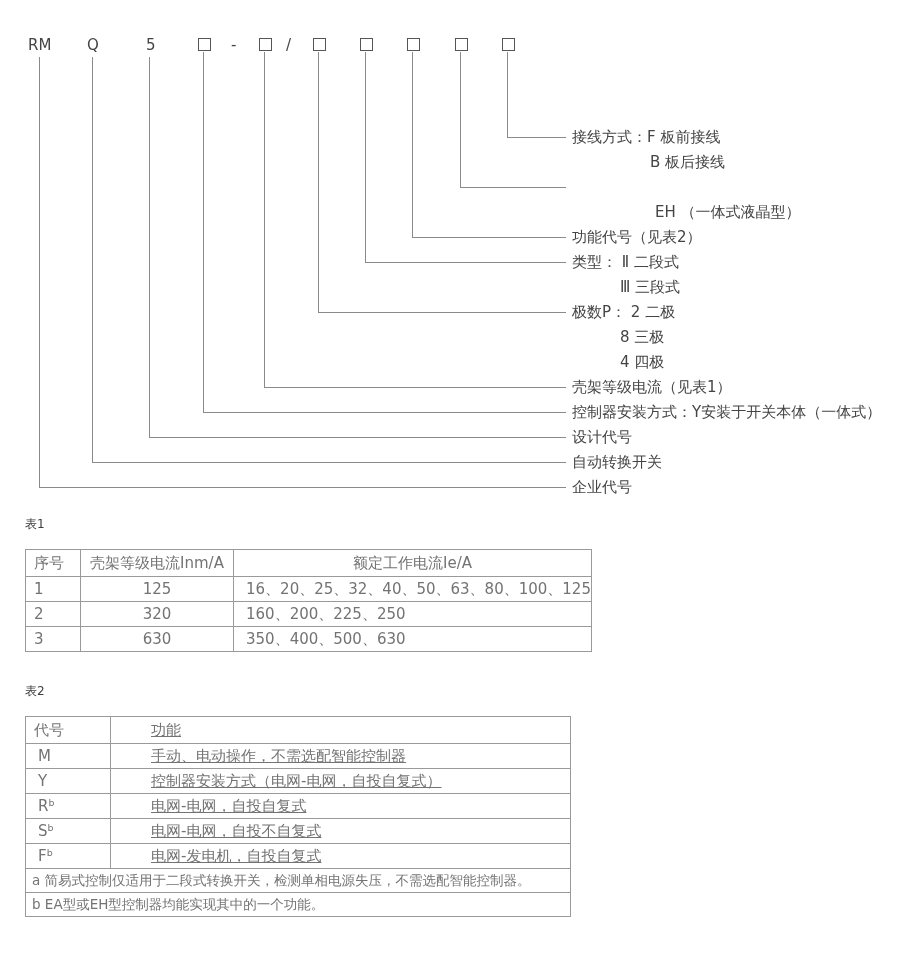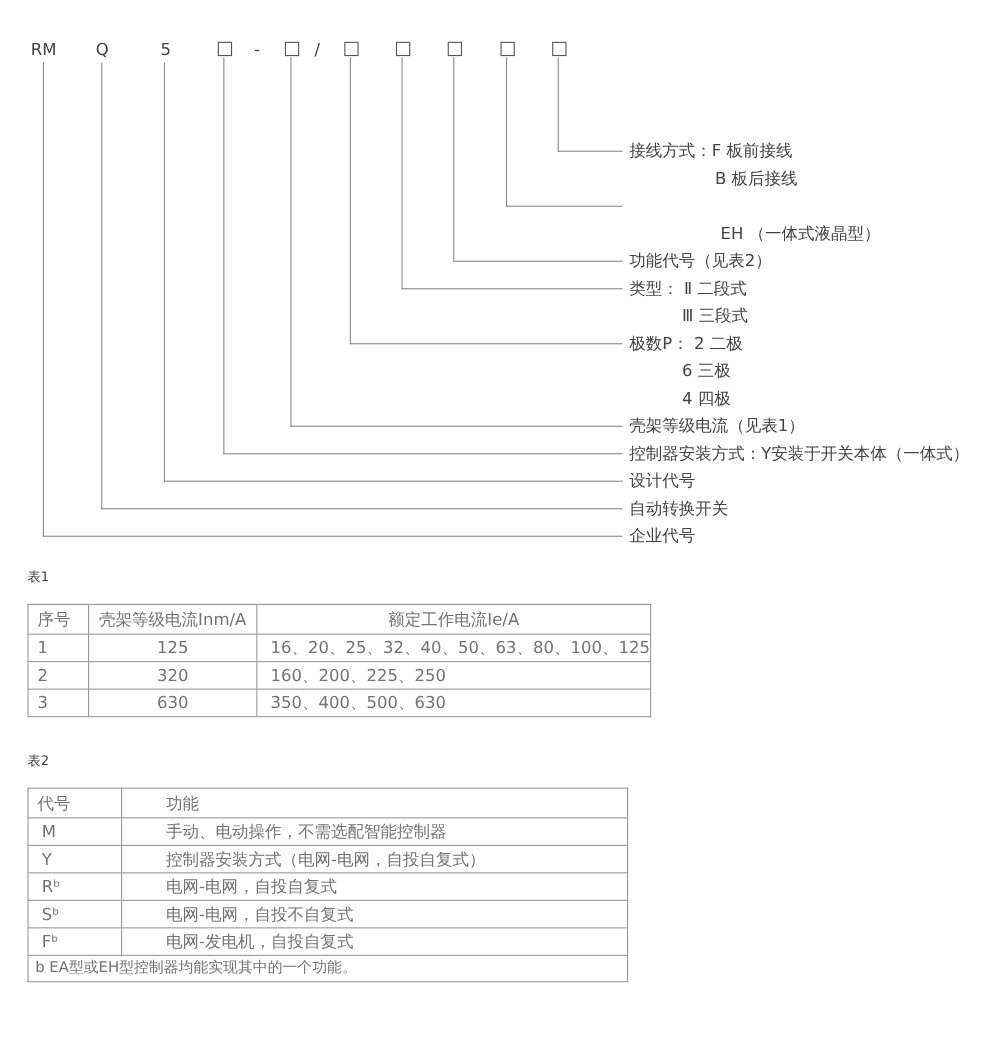--- a/index.html
+++ b/index.html
@@ -14,21 +14,21 @@
   .dlabel { position: absolute; left: 572px; font-size: 15px; line-height: 20px; color: #444; white-space: nowrap; }
 
   
   .tlabel { position: absolute; left: 25px; font-size: 12px; color: #3d3d3d; }
   table { border-collapse: collapse; table-layout: fixed; font-size: 15px; color: #737373; position: absolute; left: 25px; background: #fff; }
   th, td { border: 1px solid #9a9a9a; font-weight: normal; height: 24px; padding: 0; line-height: 24px; overflow: hidden; white-space: nowrap; }
   th.head { height: 26px; line-height: 26px; }
   .al { text-align: left; padding-left: 8px; }
   .al2 { text-align: left; padding-left: 12px; }
   .ac { text-align: center; }
-  .fn { text-align: left; padding-left: 40px; }
+  .fn { text-align: left; padding-left: 40px; text-decoration: underline; }
   .note { font-size: 13.5px; text-align: left; padding-left: 6px; height: 23px; line-height: 23px; }
 </style>
 </head>
 <body>
 
 <div class="page">
 
   <div class="diagram">
 
     <span class="code-seg" style="left:28px">RM</span>
@@ -55,21 +55,21 @@
     <div class="conn" style="left:460px; top:52px; width:105px; height:135px"></div>
     <div class="conn" style="left:507px; top:52px; width:58px;  height:85px"></div>
 
     <div class="dlabel" style="top:127px">接线方式：F  板前接线</div>
     <div class="dlabel" style="top:152px;left:650px">B  板后接线</div>
     <div class="dlabel" style="top:202px;left:655px">EH  （一体式液晶型）</div>
     <div class="dlabel" style="top:227px">功能代号（见表2）</div>
     <div class="dlabel" style="top:252px">类型：  Ⅱ  二段式</div>
     <div class="dlabel" style="top:277px;left:620px">Ⅲ  三段式</div>
     <div class="dlabel" style="top:302px">极数P：  2  二极</div>
-    <div class="dlabel" style="top:327px;left:620px">6  三极</div>
+    <div class="dlabel" style="top:327px;left:620px">8  三极</div>
     <div class="dlabel" style="top:352px;left:620px">4  四极</div>
     <div class="dlabel" style="top:377px">壳架等级电流（见表1）</div>
     <div class="dlabel" style="top:402px">控制器安装方式：Y安装于开关本体（一体式）</div>
     <div class="dlabel" style="top:427px">设计代号</div>
     <div class="dlabel" style="top:452px">自动转换开关</div>
     <div class="dlabel" style="top:477px">企业代号</div>
   </div>
 
   <div class="tlabel" style="top:516px">表1</div>
   <table style="top:549px">
@@ -131,18 +131,21 @@
       </tr>
       <tr>
         <td class="al2">Sᵇ</td>
         <td class="fn">电网-电网，自投不自复式</td>
       </tr>
       <tr>
         <td class="al2">Fᵇ</td>
         <td class="fn">电网-发电机，自投自复式</td>
       </tr>
       <tr>
+        <td class="note" colspan="2">a 简易式控制仅适用于二段式转换开关，检测单相电源失压，不需选配智能控制器。</td>
+      </tr>
+      <tr>
         <td class="note" colspan="2">b EA型或EH型控制器均能实现其中的一个功能。</td>
       </tr>
     </tbody>
   </table>
 
 </div>
 
 </body></html>

